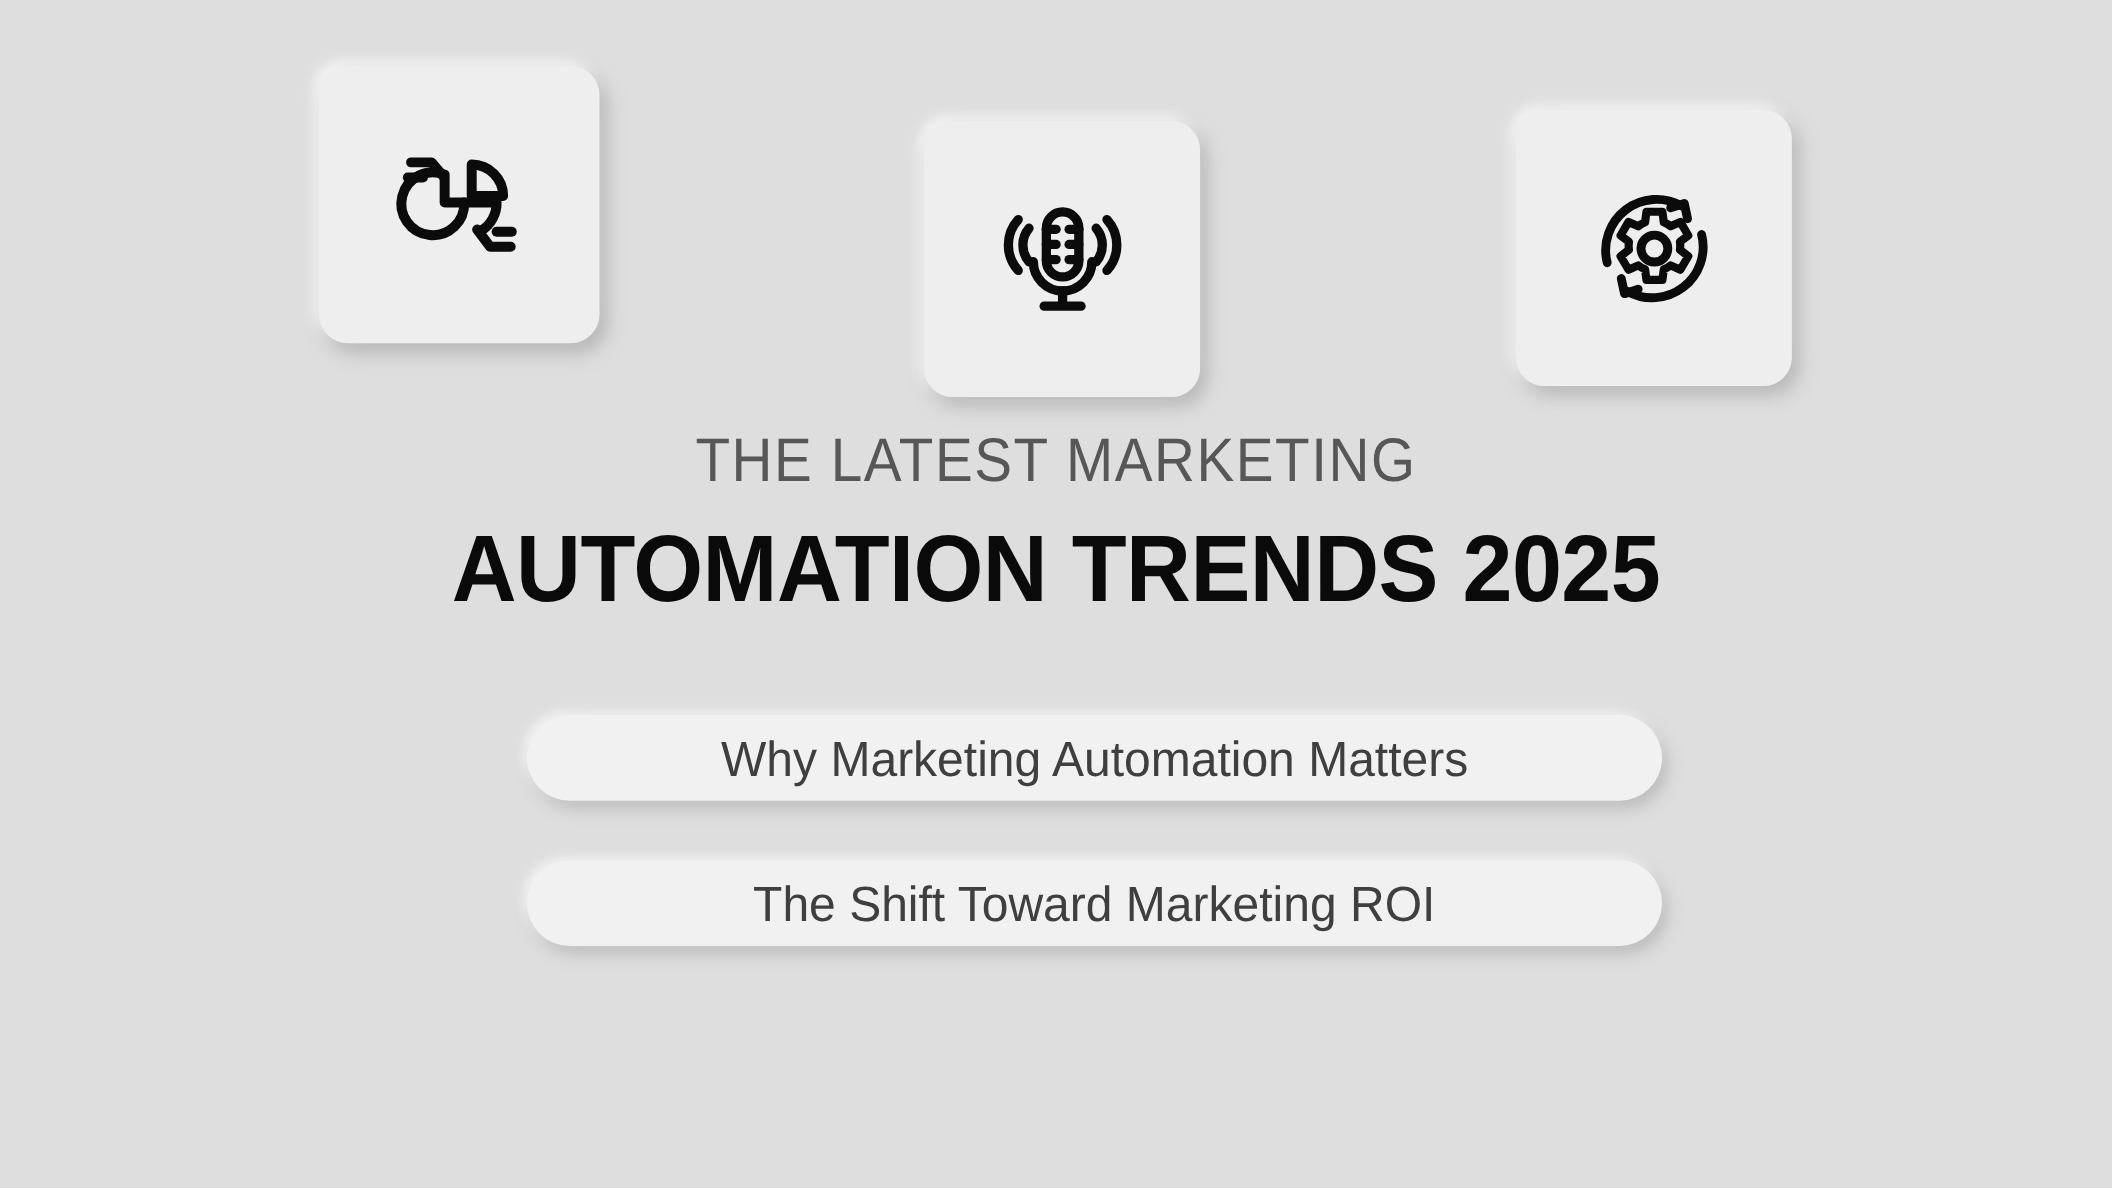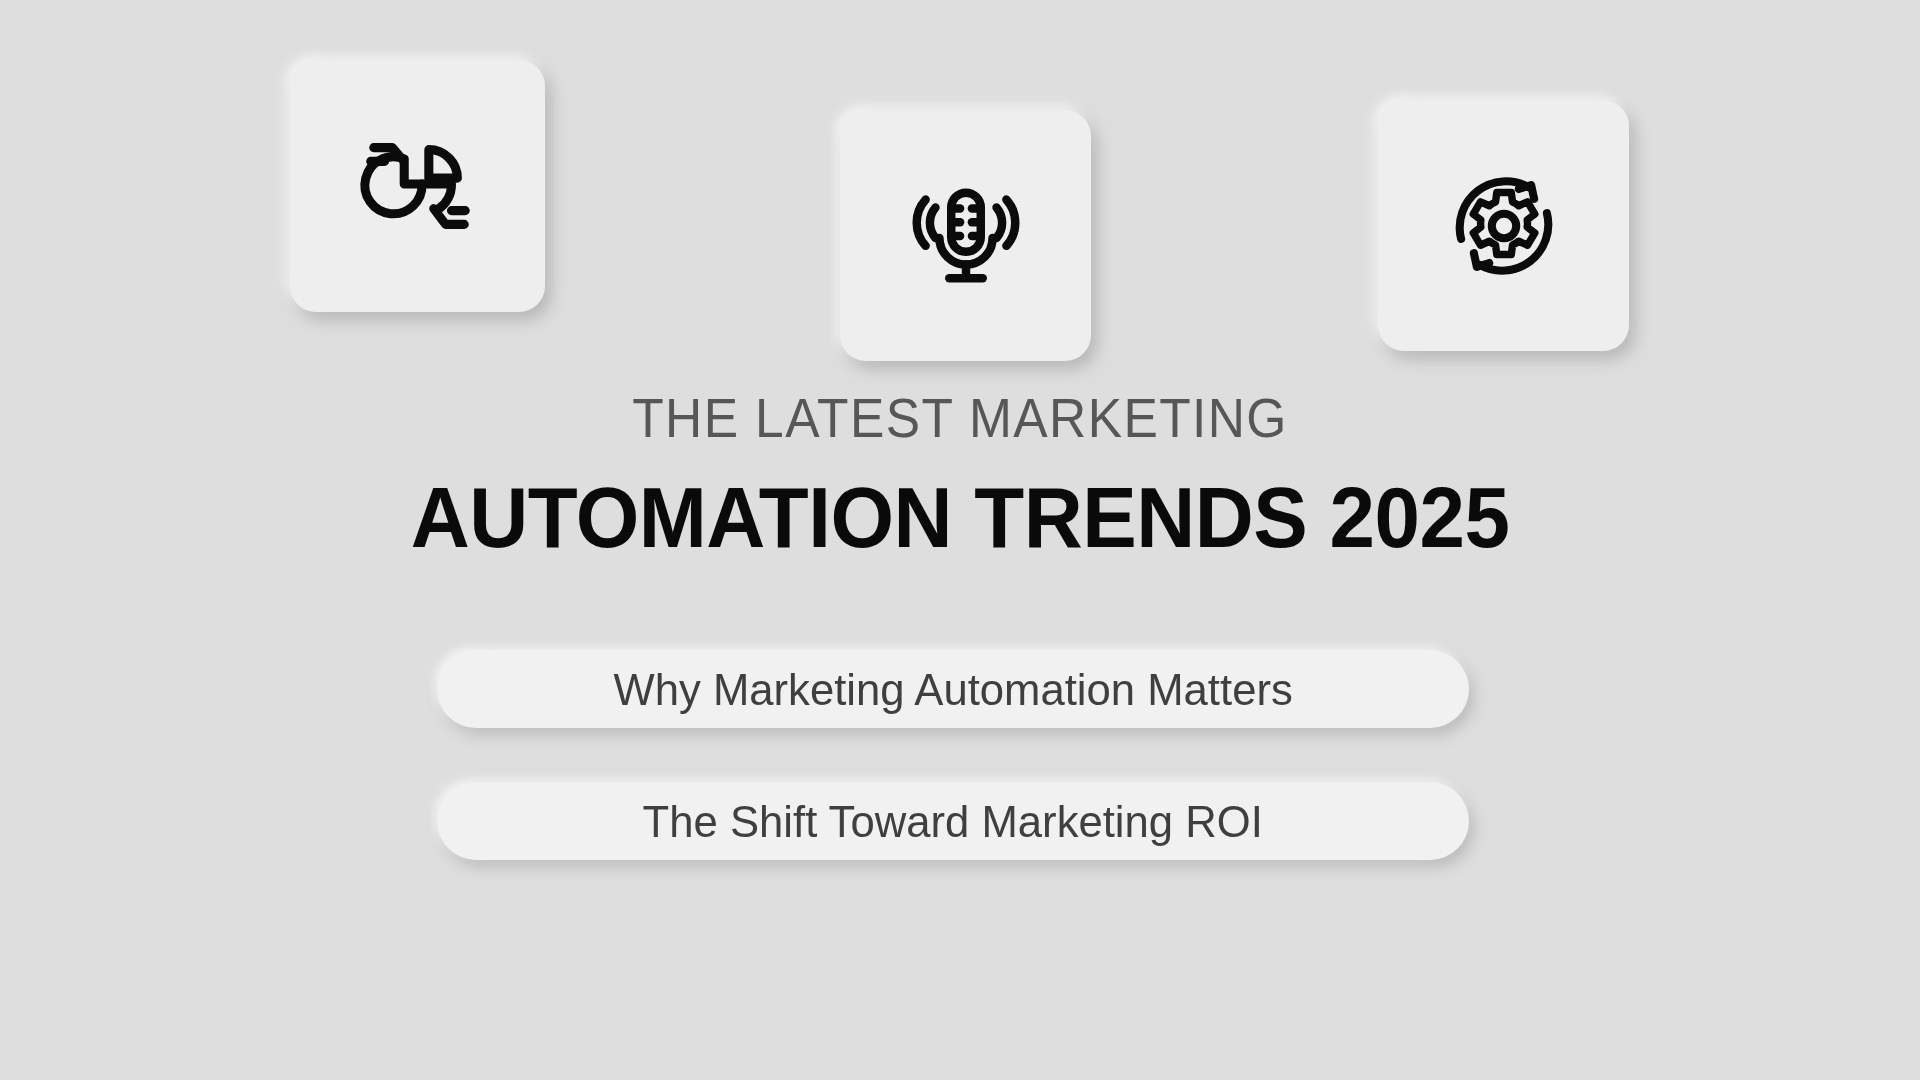--- a/index.html
+++ b/index.html
@@ -102,21 +102,21 @@
     margin-top: 28px;
     transform: scaleX(0.95);
     transform-origin: center center;
     white-space: nowrap;
   }
 
   
   .pill-list {
     position: absolute;
     top: 650px;
-    left: 437px;
+    left: 479px;
     width: 1032px;
   }
 
   .pill {
     width: 1032px;
     height: 78px;
     background: #f1f1f1;
     border-radius: 44px;
     display: flex;
     align-items: center;

